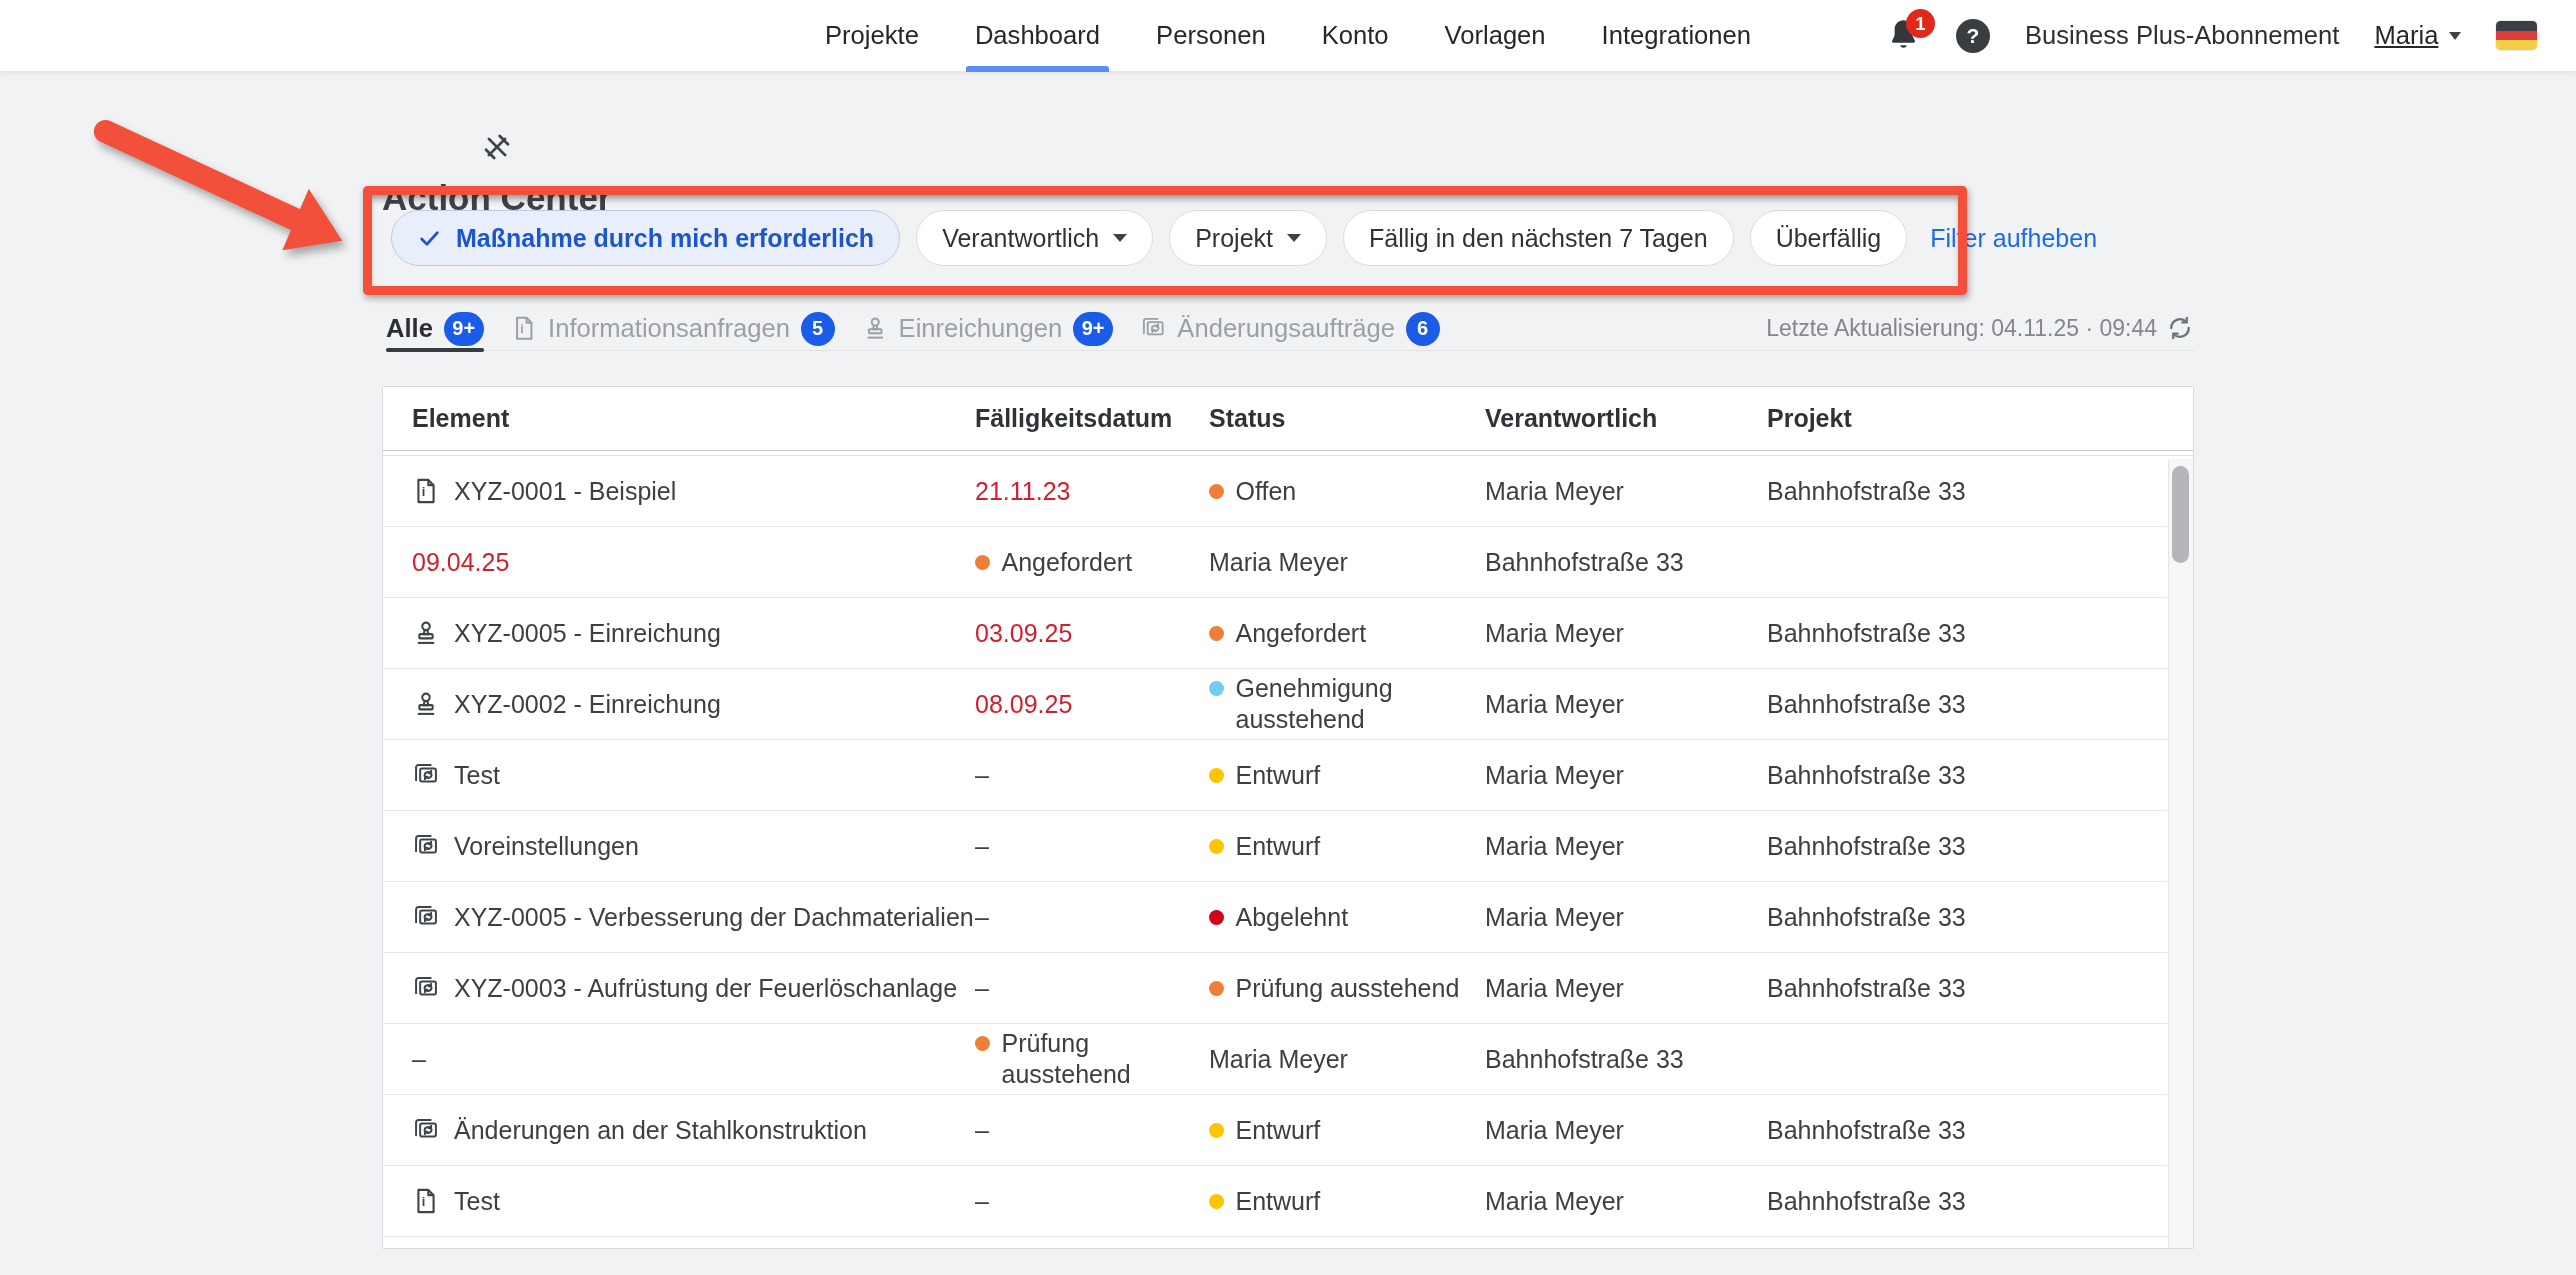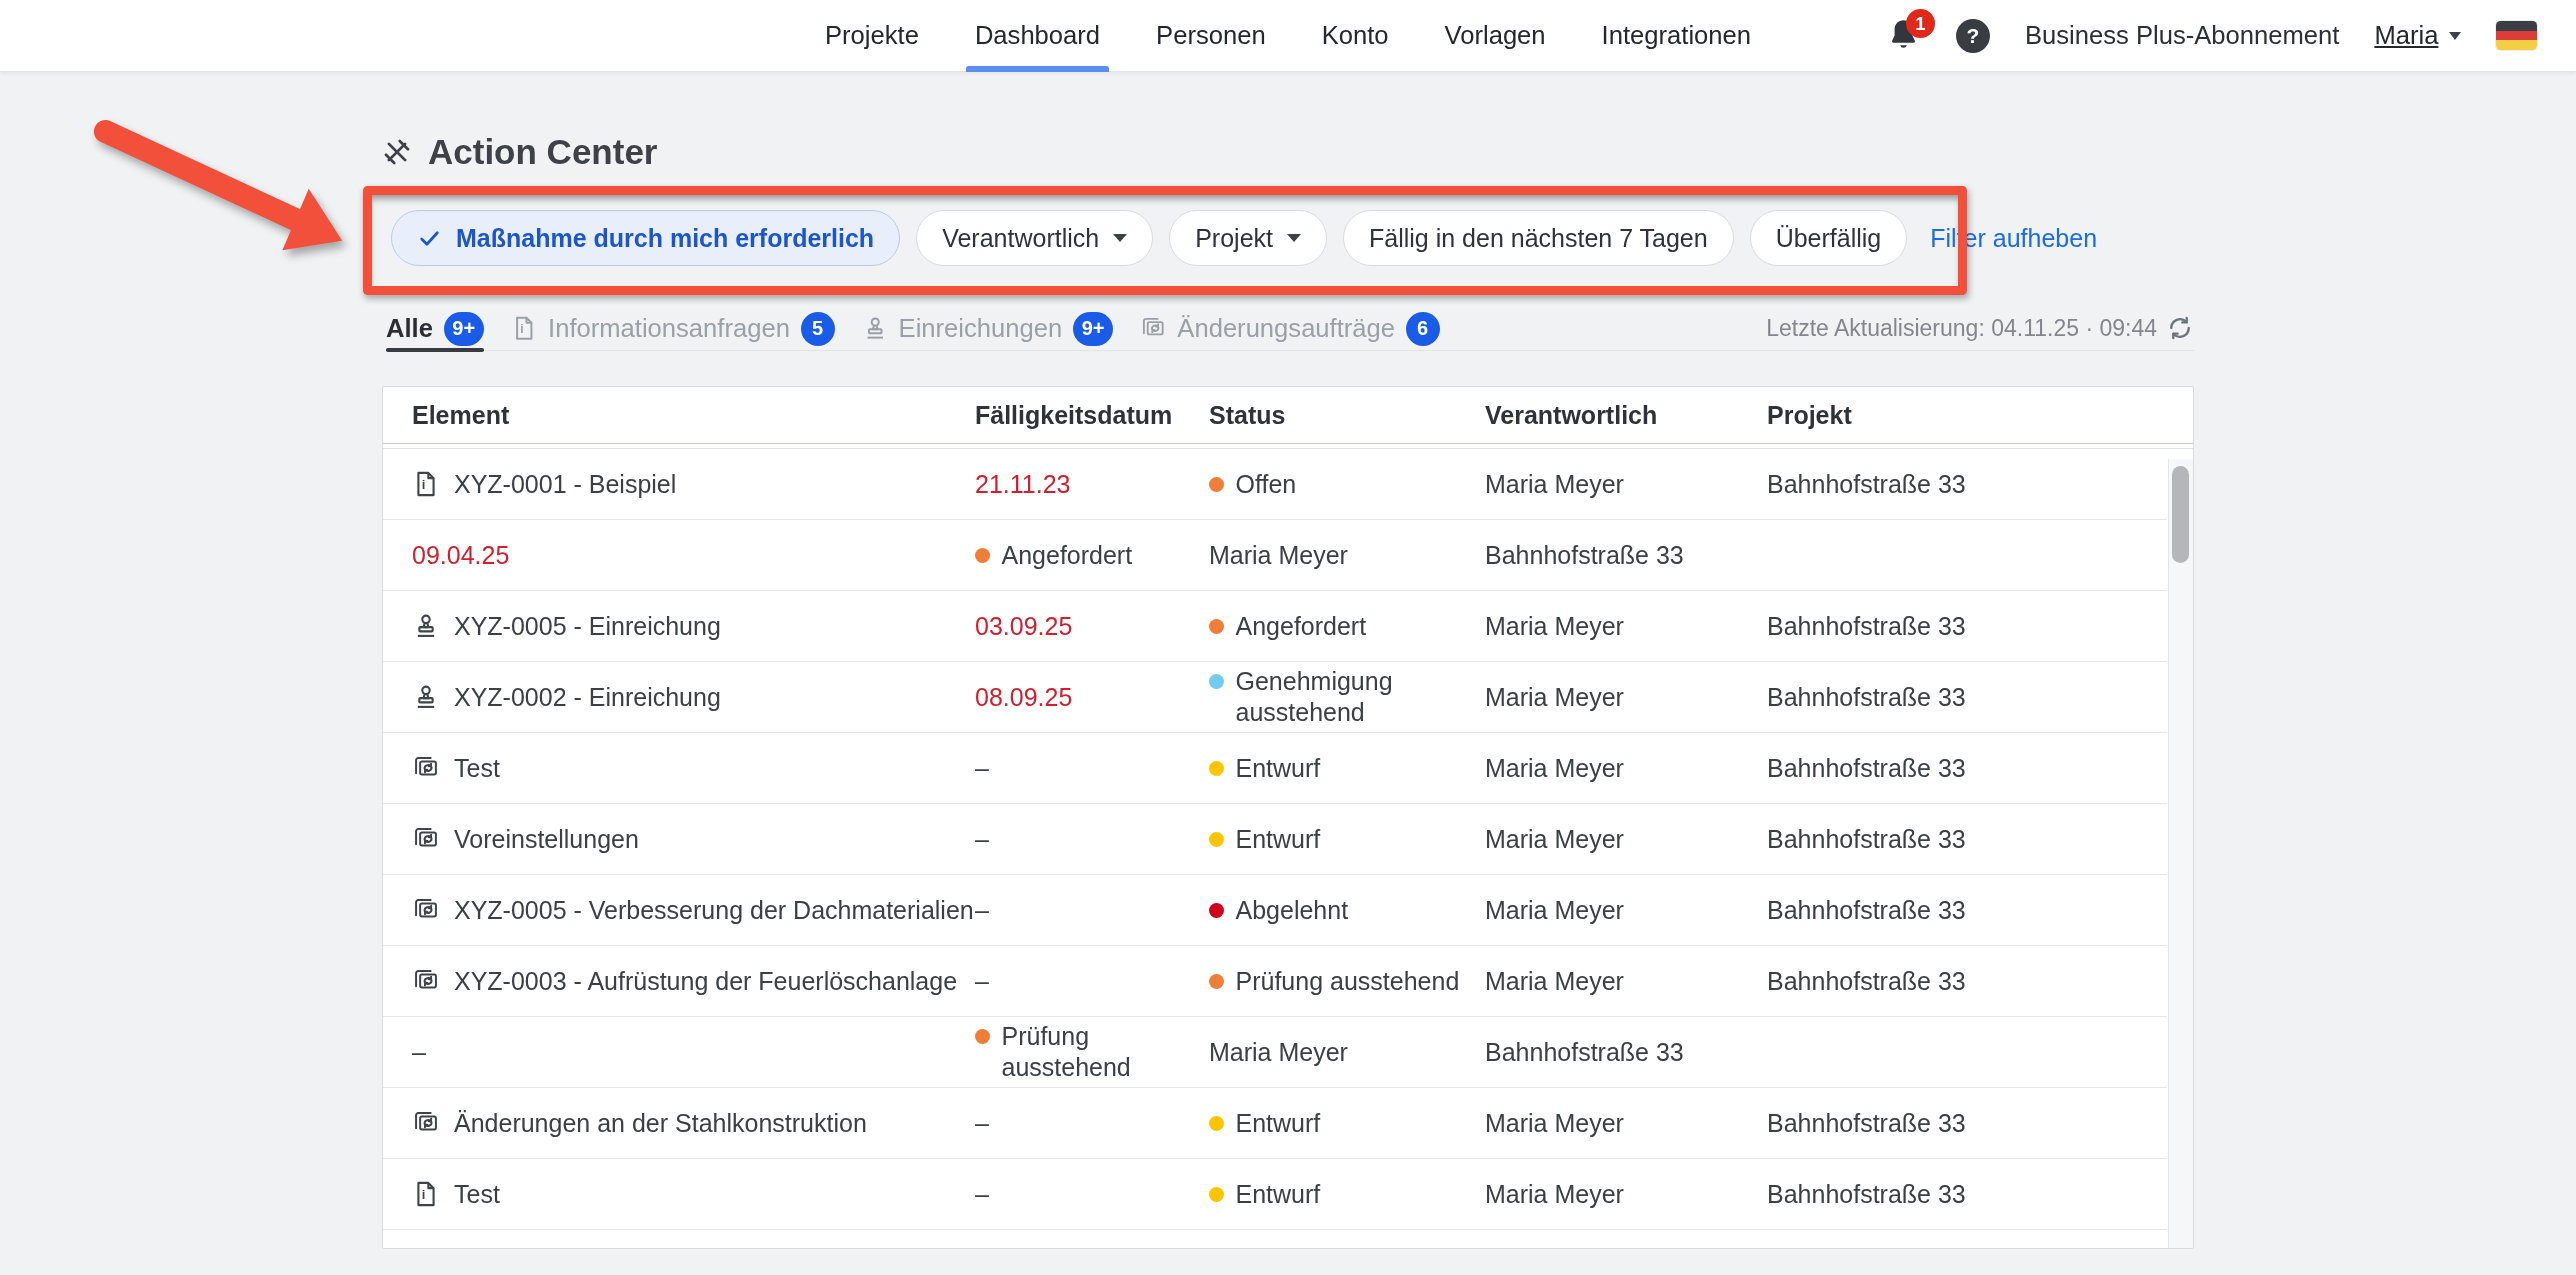--- a/index.html
+++ b/index.html
@@ -31,21 +31,21 @@
   .help-circle{ width:34px; height:34px; border-radius:50%; background:#393d42; color:#fff;
     font-size:21px; font-weight:bold; display:flex; align-items:center; justify-content:center; cursor:pointer; }
   .subscription{ font-size:25.6px; color:#2c3034; }
   .user-menu{ display:flex; align-items:center; gap:10.6px; font-size:25.6px; color:#24282c; cursor:pointer;text-decoration:underline; }
   .caret{ width:0; height:0; border-left:7px solid transparent; border-right:7px solid transparent; border-top:8.8px solid #3d4246; }
   .flag{ width:41px; height:29px; border-radius:4.4px; overflow:hidden; display:flex; flex-direction:column; box-shadow:0 0 0 0.9px rgba(0,0,0,.08); cursor:pointer;}
   .flag span{ flex:1; }
   .flag .f1{ background:#3b3f45; } .flag .f2{ background:#dc3d38; } .flag .f3{ background:#f3cf46; }
 
   
-  .page-title-row{ position:absolute; left:382px; top:132px; display:flex; align-items:center; gap:16px; }
+  .page-title-row{ position:absolute; left:382px; top:132px; display:flex; align-items:center; gap:16px;flex-direction:column; }
   .page-title-row svg{ width:30px; height:30px; color:#3e4247; }
   .page-title{ font-size:35px; font-weight:bold; color:#3e4247; }
 
   
   .annotation-rect{
     position:absolute; left:363px; top:186px; width:1604px; height:109px;
     border:9.7px solid #f3503c; border-radius:4.4px; pointer-events:none; z-index:4;
     box-shadow:1.8px 3.5px 6.2px rgba(40,40,40,.35), inset 0 6.2px 7px -2.6px rgba(30,30,30,.45);
   }
   .annotation-arrow{ position:absolute; left:93px; top:119px; width:273px; height:150px; pointer-events:none; z-index:4;
@@ -71,21 +71,21 @@
     border-radius:17px; display:inline-flex; align-items:center; justify-content:center; padding:0 8.8px; }
 
   .last-updated{ position:absolute; right:382px; top:314px; display:flex; align-items:center; gap:9px;
     font-size:23px; color:#83878c; }
   .refresh-icon{ width:28px; height:28px; color:#6f7478; cursor:pointer; }
 
   
   .table{ position:absolute; left:382px; top:386px; width:1812px; height:863px; background:#fff;
     border:1.8px solid #d8dadd; border-radius:1.8px; display:flex; flex-direction:column; overflow:hidden; }
   .tgrid{ display:grid; grid-template-columns:563px 234px 276px 282px auto; align-items:center; padding-left:29px; }
-  .thead{ height:57px; border-bottom:1.8px solid #c9ccd0; font-weight:bold; font-size:25px; color:#2f3337; flex:0 0 auto; }
+  .thead{ height:64px; border-bottom:1.8px solid #c9ccd0; font-weight:bold; font-size:25px; color:#2f3337; flex:0 0 auto; }
   .tbody{ flex:1 1 auto; margin-top:4.4px; border-top:1.8px solid #e0e2e5; padding-right:26.5px; position:relative; background:#fff; }
   .trow{ min-height:71px; border-bottom:1.8px solid #e5e7ea; font-size:25px; color:#3c4043; cursor:pointer; }
   .cell-element{ display:flex; align-items:center; gap:14px; white-space:nowrap; }
   .cell-icon{ width:28px; height:28px; flex:0 0 auto; color:#3f4449; }
   .cell-icon svg{ width:28px; height:28px; }
   .cell-due.overdue{ color:#d02030; }
   .cell-status{ display:flex; align-items:flex-start; gap:11.5px; padding-right:21px; line-height:31px; }
   .dot{ width:15px; height:15px; border-radius:50%; flex:0 0 auto; margin-top:8px; }
 
   .scrollbar-track{ position:absolute; right:0; top:72px; bottom:0; width:25px; background:#f6f7f8; border-left:0.9px solid #e4e5e7; cursor:pointer;}

